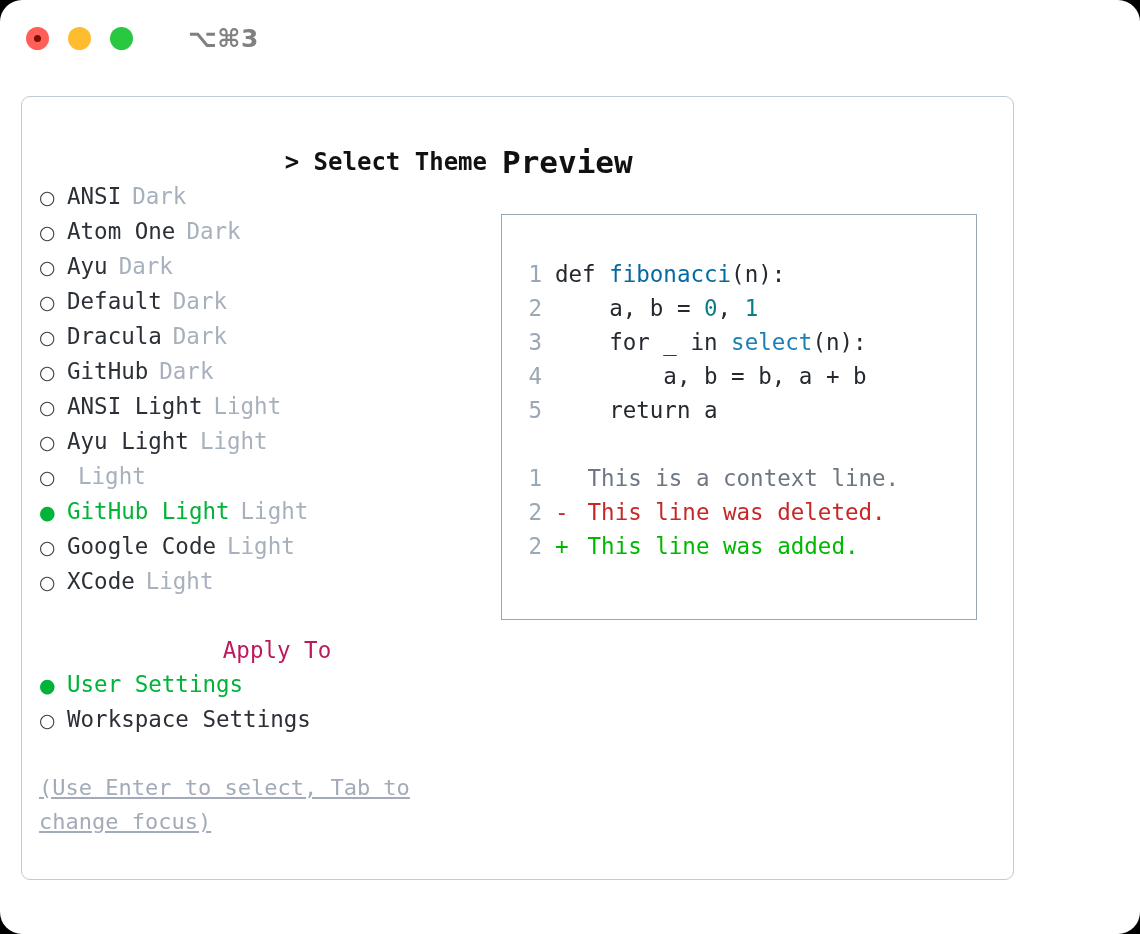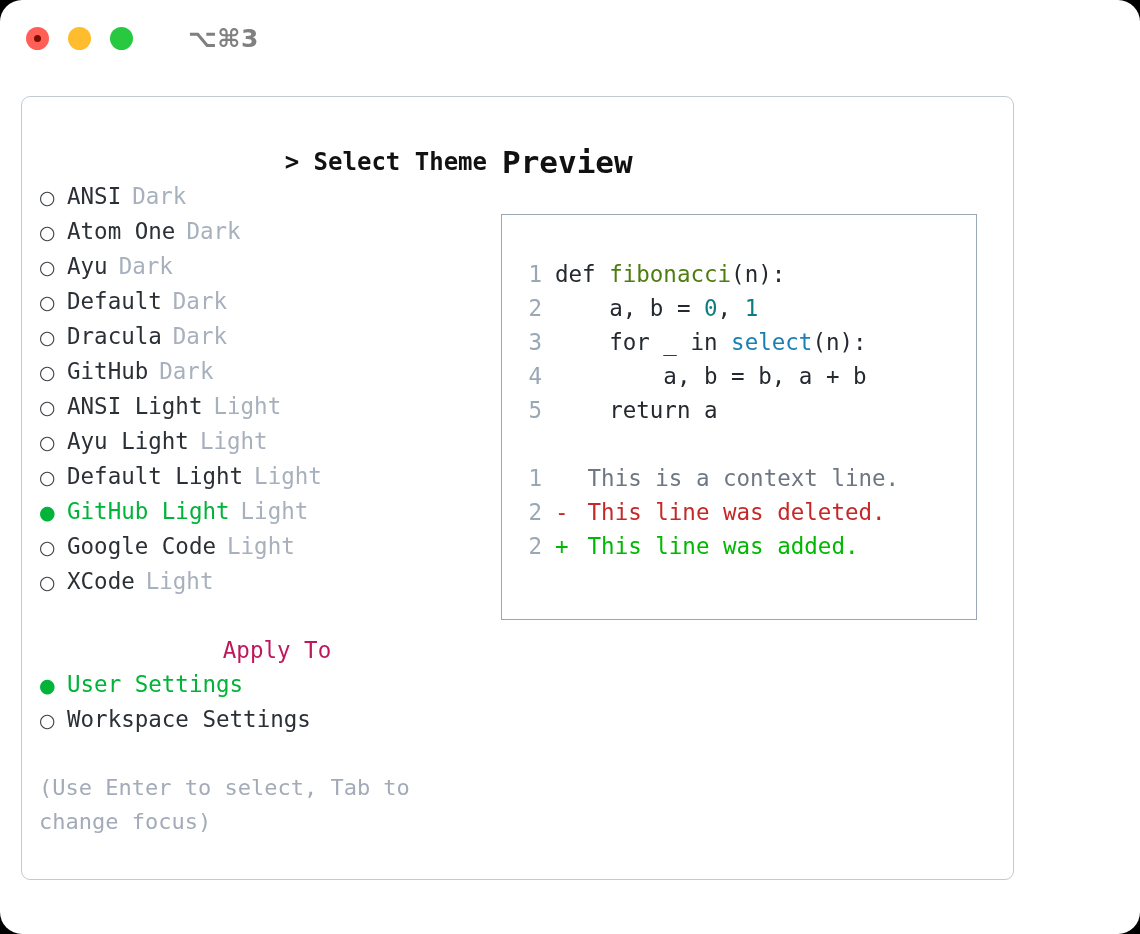--- a/index.html
+++ b/index.html
@@ -124,20 +124,21 @@
     white-space: pre;
     text-align: center;
   }
 
   .help {
     color: #a3abb8;
     font-size: 22px;
     line-height: 34px;
     max-width: 400px;
     margin-top: 34px;
+    text-decoration: underline;
   }
 
   
   .preview-title {
     font-size: 31px;
     font-weight: bold;
     color: #111111;
     line-height: 34px;
     padding-left: 1px;
   }
@@ -157,21 +158,21 @@
     white-space: pre;
   }
   .gutter {
     width: 26px;
     flex: none;
     text-align: right;
     color: #9aa7b5;
     margin-right: 13px;
   }
   .code-text { color: #24292f; }
-  .tok-fn   { color: #4d7c0f; }
+  .tok-fn   { color: #0369a1; }
   .tok-num  { color: #0a7d82; }
   .tok-call { color: #1a7fb5; }
   .blank-line { height: 34px; }
   .diff-mark { width: 19px; flex: none; }
   .d-ctx { color: #6e7781; }
   .d-del { color: #c62828; }
   .d-add { color: #00b800; }
 </style>
 </head>
 <body>
@@ -194,21 +195,21 @@
         <div class="section-header">&gt; Select Theme</div>
         <div id="theme-list">
             <div class="opt-row"><span class="bullet">○</span><span class="opt-label">ANSI</span><span class="opt-kind">Dark</span></div>
             <div class="opt-row"><span class="bullet">○</span><span class="opt-label">Atom One</span><span class="opt-kind">Dark</span></div>
             <div class="opt-row"><span class="bullet">○</span><span class="opt-label">Ayu</span><span class="opt-kind">Dark</span></div>
             <div class="opt-row"><span class="bullet">○</span><span class="opt-label">Default</span><span class="opt-kind">Dark</span></div>
             <div class="opt-row"><span class="bullet">○</span><span class="opt-label">Dracula</span><span class="opt-kind">Dark</span></div>
             <div class="opt-row"><span class="bullet">○</span><span class="opt-label">GitHub</span><span class="opt-kind">Dark</span></div>
             <div class="opt-row"><span class="bullet">○</span><span class="opt-label">ANSI Light</span><span class="opt-kind">Light</span></div>
             <div class="opt-row"><span class="bullet">○</span><span class="opt-label">Ayu Light</span><span class="opt-kind">Light</span></div>
-            <div class="opt-row"><span class="bullet">○</span><span class="opt-label">Default Light</span><span class="opt-kind">Light</span></div>
+            <div class="opt-row"><span class="bullet">○</span><span class="opt-kind">Light</span></div>
             <div class="opt-row sel"><span class="bullet sel">●</span><span class="opt-label">GitHub Light</span><span class="opt-kind">Light</span></div>
             <div class="opt-row"><span class="bullet">○</span><span class="opt-label">Google Code</span><span class="opt-kind">Light</span></div>
             <div class="opt-row"><span class="bullet">○</span><span class="opt-label">XCode</span><span class="opt-kind">Light</span></div>
           </div>
 
         <div class="spacer-sm"></div>
 
         <div class="apply-header">Apply To</div>
         <div id="apply-list">
             <div class="opt-row sel"><span class="bullet sel">●</span><span class="opt-label">User Settings</span></div>

